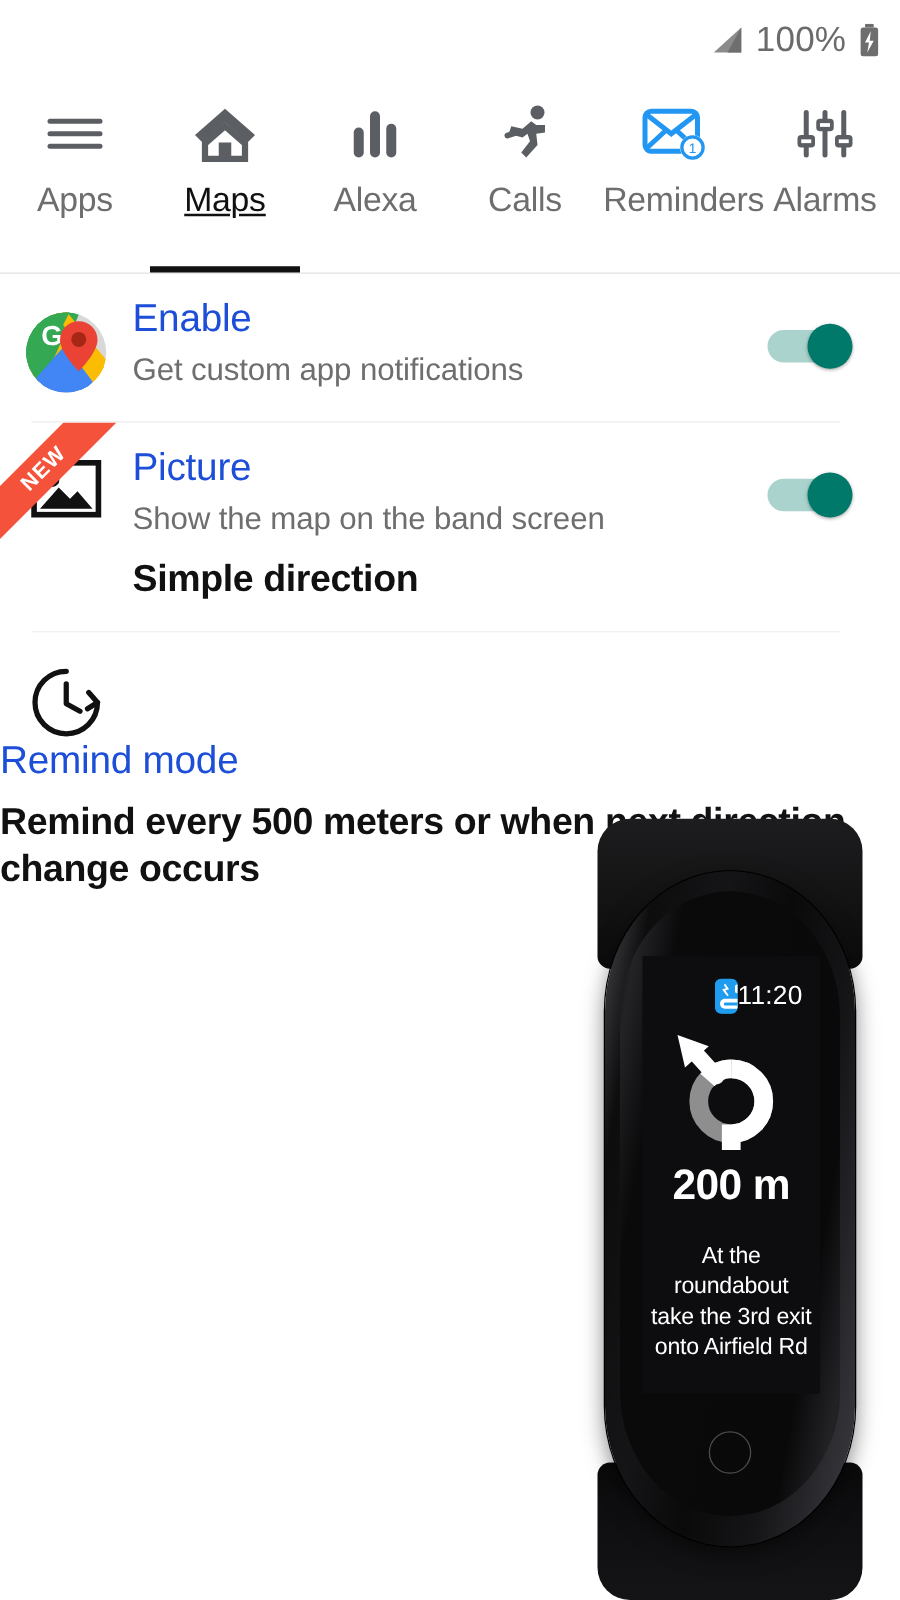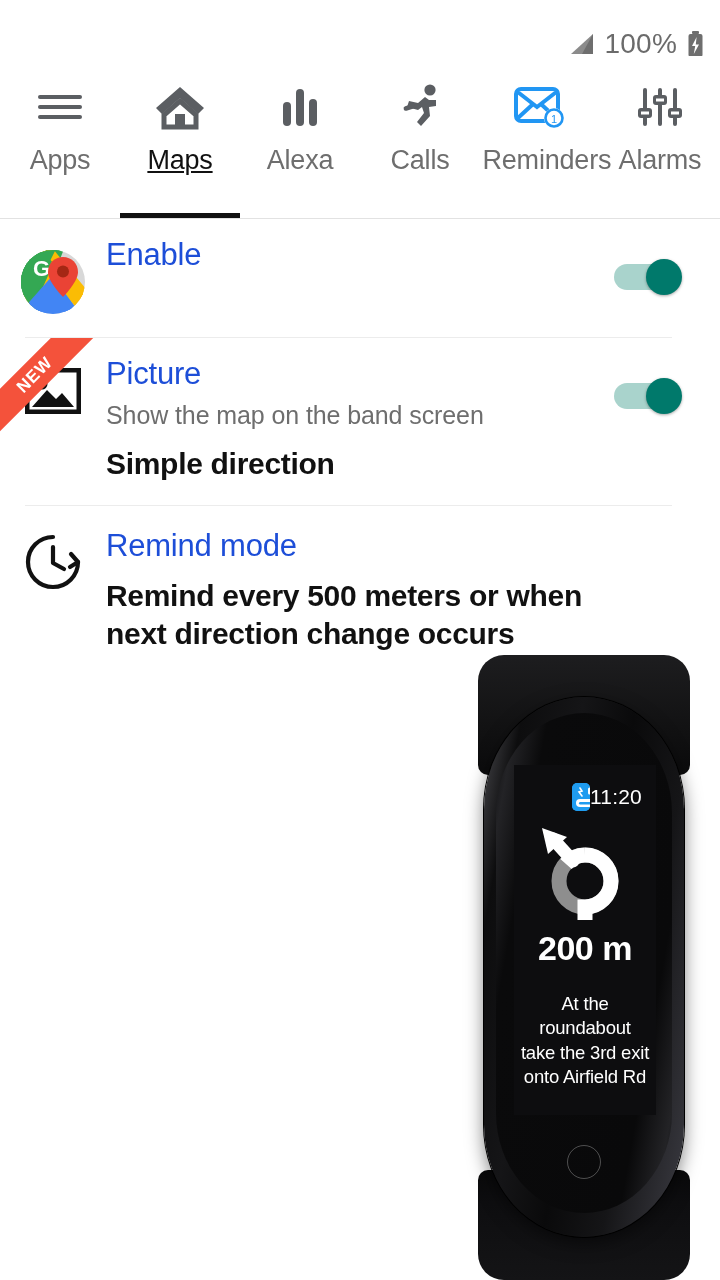--- a/index.html
+++ b/index.html
@@ -6,21 +6,21 @@
   html, body {
     width: 720px; height: 1280px;
     background: #ffffff;
     font-family: "Liberation Sans", sans-serif;
     overflow: hidden;
   }
   .screen { position: relative; width: 720px; height: 1280px; background:#fff; }
 
   
   .statusbar {
-    position:absolute; top:16px; left:0; width:720px; height:56px;
+    position:absolute; top:4px; left:0; width:720px; height:56px;
     display:flex; align-items:center; justify-content:flex-end;
     padding-right:16px; gap:10px;
   }
   .sig-tri { width:26px; height:22px; position:relative; }
   .sig-tri svg { display:block; }
   .batt-pct { font-size:28px; color:#6b6b6b; letter-spacing:0.2px; }
   .batt-icon { width:17px; height:27px; position:relative; }
 
   
   .tabbar {
@@ -275,20 +275,21 @@
               <path d="M21 0 L66 52 L66 40 L33 0 Z" fill="#fbbc04"></path>
               <path d="M0 0 H36 L11 50 L0 40 Z" fill="#34a853"></path>
               <text x="13" y="27" font-family="Liberation Sans, sans-serif" font-size="22" font-weight="bold" fill="#ffffff">G</text>
               <path d="M43 8 C51.5 8 58 14.5 58 23 C58 33 43 48 43 48 C43 48 28 33 28 23 C28 14.5 34.5 8 43 8 Z" fill="#ea4335"></path>
               <circle cx="43" cy="22.5" r="6" fill="#a52714"></circle>
             </g>
           </svg>
         </div>
         <div class="row-text">
           <div class="row-title">Enable</div>
+          <div class="row-sub">Get custom app notifications</div>
         </div>
         <div class="row-ctl">
           <div class="toggle">
             <div class="track"></div>
             <div class="knob"></div>
           </div>
         </div>
       </div>
       <div style="height:22px"></div>
       <div class="divider"></div>
@@ -318,21 +319,21 @@
             <div class="track"></div>
             <div class="knob"></div>
           </div>
         </div>
       </div>
       <div style="height:22px"></div>
       <div class="divider"></div>
     </div>
 
     <div class="row">
-      <div class="row-inner" style="padding-top:22px;">
+      <div class="row-inner" style="padding-top:22px;flex-direction:column;">
         <div class="row-icon" style="padding-top:6px;">
           <svg width="56" height="56" viewBox="0 0 56 56">
             <path d="M28 3 A25 25 0 1 0 53 28" fill="none" stroke="#111" stroke-width="4.2" stroke-linecap="round"></path>
             <path d="M46 20 L53 28 L45 33" fill="none" stroke="#111" stroke-width="4.2" stroke-linecap="round" stroke-linejoin="round"></path>
             <path d="M28 13 L28 29 L39 35" fill="none" stroke="#111" stroke-width="4.2" stroke-linecap="round" stroke-linejoin="round"></path>
           </svg>
         </div>
         <div class="row-text">
           <div class="row-title">Remind mode</div>
           <div class="row-value" style="margin-top:12px;">Remind every 500 meters or when next direction change occurs</div>

